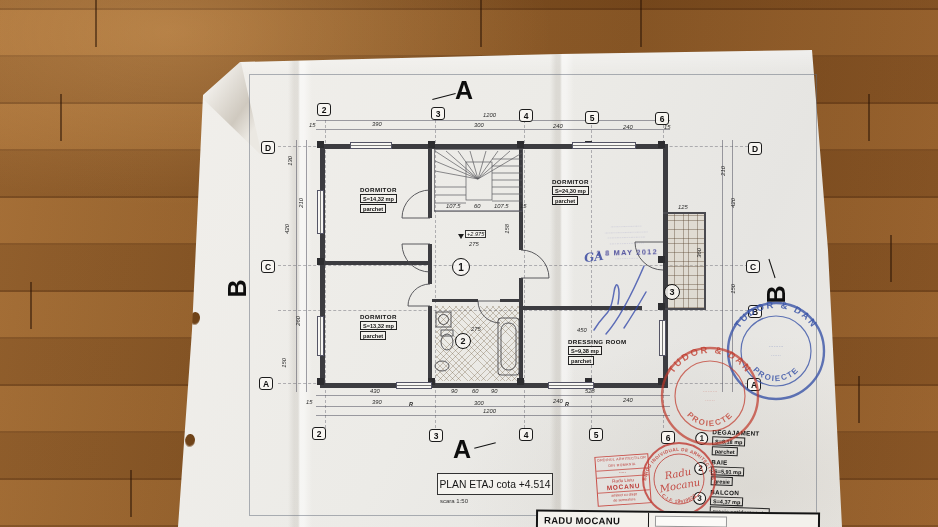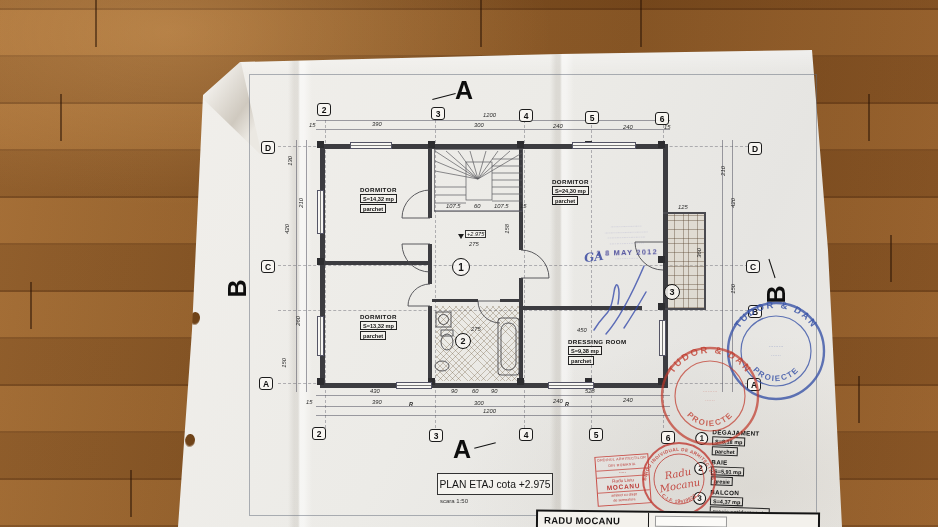--- a/index.html
+++ b/index.html
@@ -299,21 +299,21 @@
     <div class="rl" style="left:568px;top:338px">
       <div class="rname">DRESSING ROOM</div>
       <div class="rbox">S=9,38 mp</div>
       <div class="rbox">parchet</div>
     </div>
 
     <div class="cnum" style="left:452px;top:258px;width:18px;height:18px;font-size:10px">1</div>
     <div class="cnum" style="left:455px;top:333px;width:16px;height:16px;font-size:9px">2</div>
     <div class="cnum" style="left:664px;top:284px;width:16px;height:16px;font-size:9px">3</div>
 
-    <div class="ptitle">PLAN ETAJ cota +2.975</div>
+    <div class="ptitle">PLAN ETAJ cota +4.514</div>
     <div class="pscale">scara 1:50</div>
 
     <div class="legend">
       <div class="litem">
         <div class="lnum">1</div>
         <div>
           <div class="lname">DEGAJAMENT</div>
           <div class="lbox">S=8,18 mp</div>
           <div class="lbox">parchet</div>
         </div>

